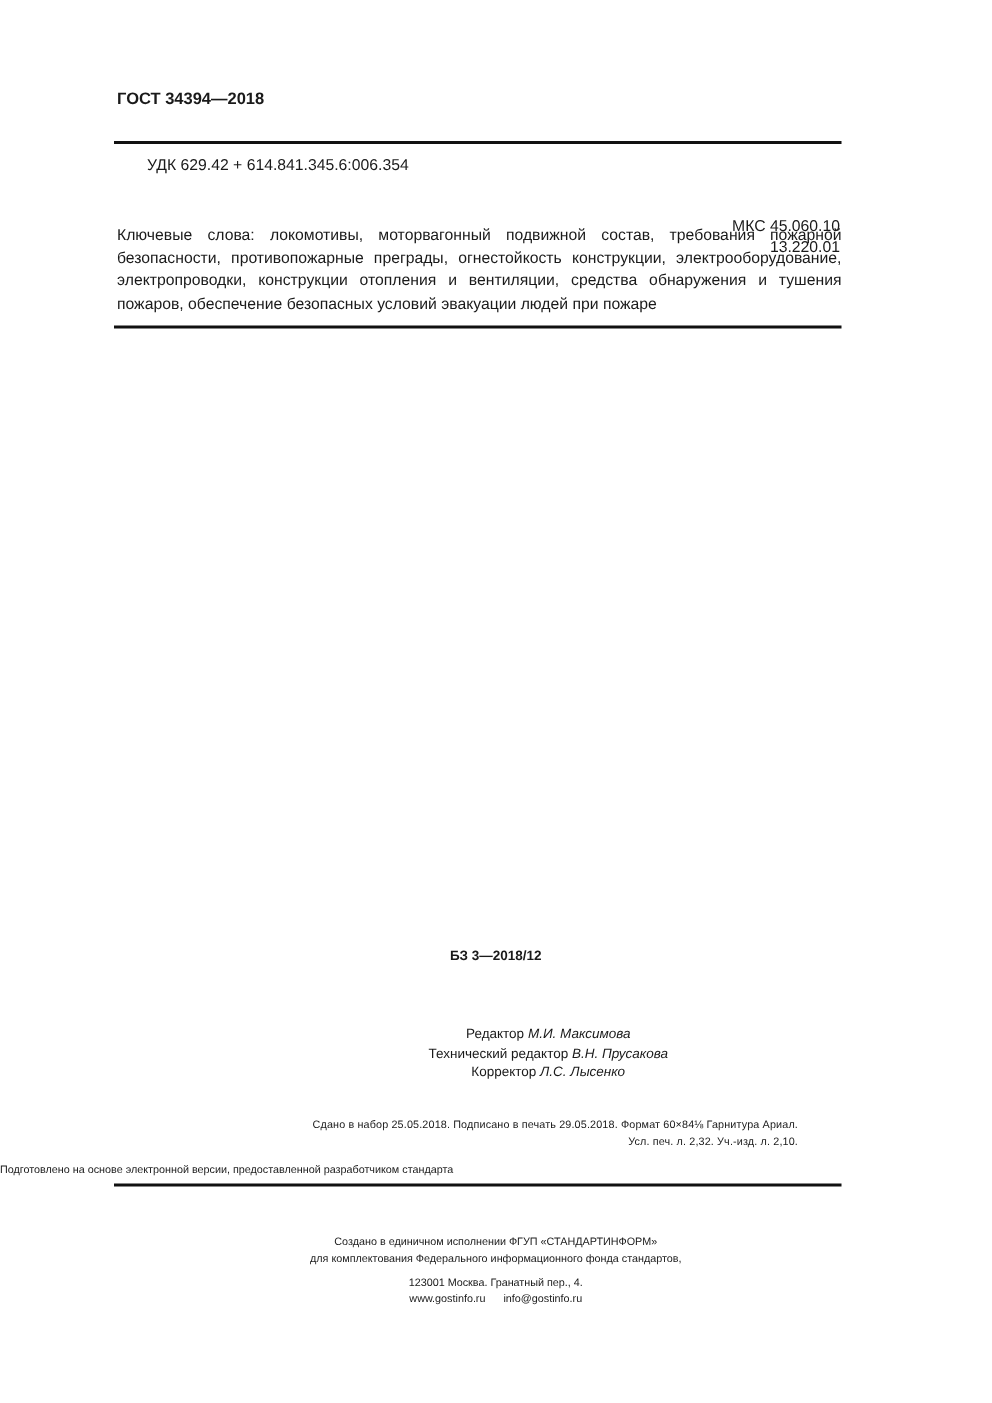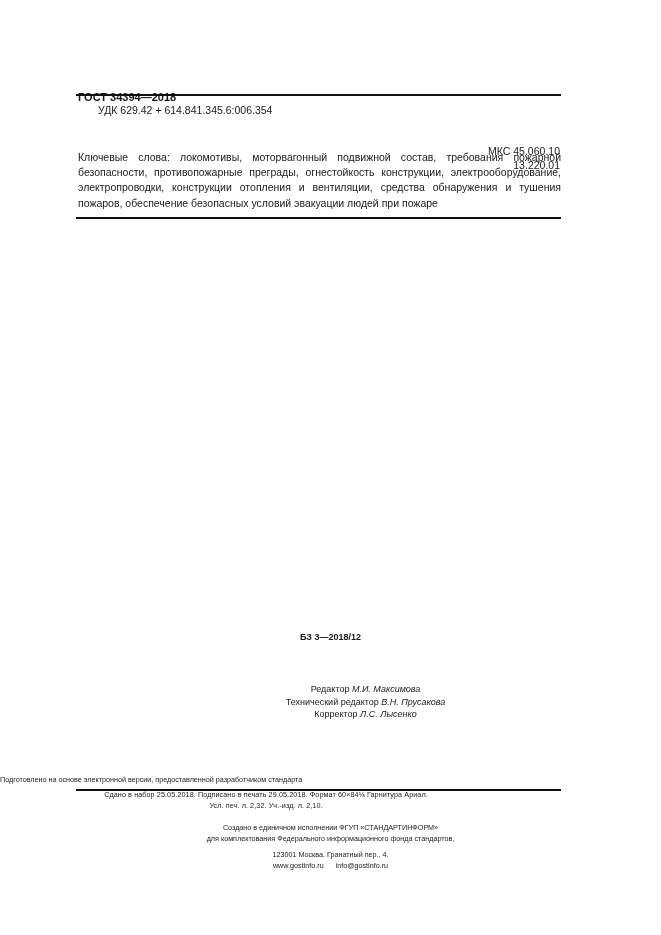--- a/index.html
+++ b/index.html
@@ -1,27 +1,27 @@
 <!DOCTYPE html>
 <html><head>
 <meta charset="utf-8">
 <style>
   html, body { margin:0; padding:0; background:#ffffff; }
   body { width:661px; height:935px; position:relative; overflow:hidden;
          font-family:"Liberation Sans", sans-serif; color:#1a1a1a; }
   .abs { position:absolute; }
-  .title { left:78px; top:60px; font-size:11px; font-weight:bold;margin-top:31px; }
+  .title { left:78px; top:60px; font-size:11px; font-weight:bold; }
   .rule { left:76px; width:485px; height:1.5px; background:#111; }
   .udk { left:78px; top:104px; font-size:10.5px;margin-left:20px; }
   .mks { right:101px; top:104px; font-size:10.5px; text-align:right; line-height:14px;margin-top:40px; }
   .keywords { left:78px; top:150px; width:483px; font-size:10.5px; line-height:15.2px; text-align:justify; }
   .bz { left:0; width:661px; top:632px; text-align:center; font-size:9px; font-weight:bold; }
   .credits { left:0; width:661px; top:683px; text-align:center; font-size:9px; line-height:12.5px;padding-left:35px; }
   .credits i { font-style:italic; }
-  .imprint { left:0; width:532px; top:745px; text-align:center; font-size:7.2px; line-height:10.5px; letter-spacing:0.1px;margin-top:45px; }
+  .imprint { left:0; width:532px; top:745px; text-align:right; font-size:7.2px; line-height:10.5px; letter-spacing:0.1px; }
   .prepared { left:0; width:661px; top:775px; font-size:7.2px; }
   .footer { left:0; width:661px; top:795px; text-align:center; font-size:7.2px; line-height:10.5px;margin-top:28px; }
   .footer .addr { margin-top:6px; }
   .footer .sp { display:inline-block; width:12px; }
 </style>
 </head>
 <body>
 
 <div class="abs title">ГОСТ 34394—2018</div>
 

